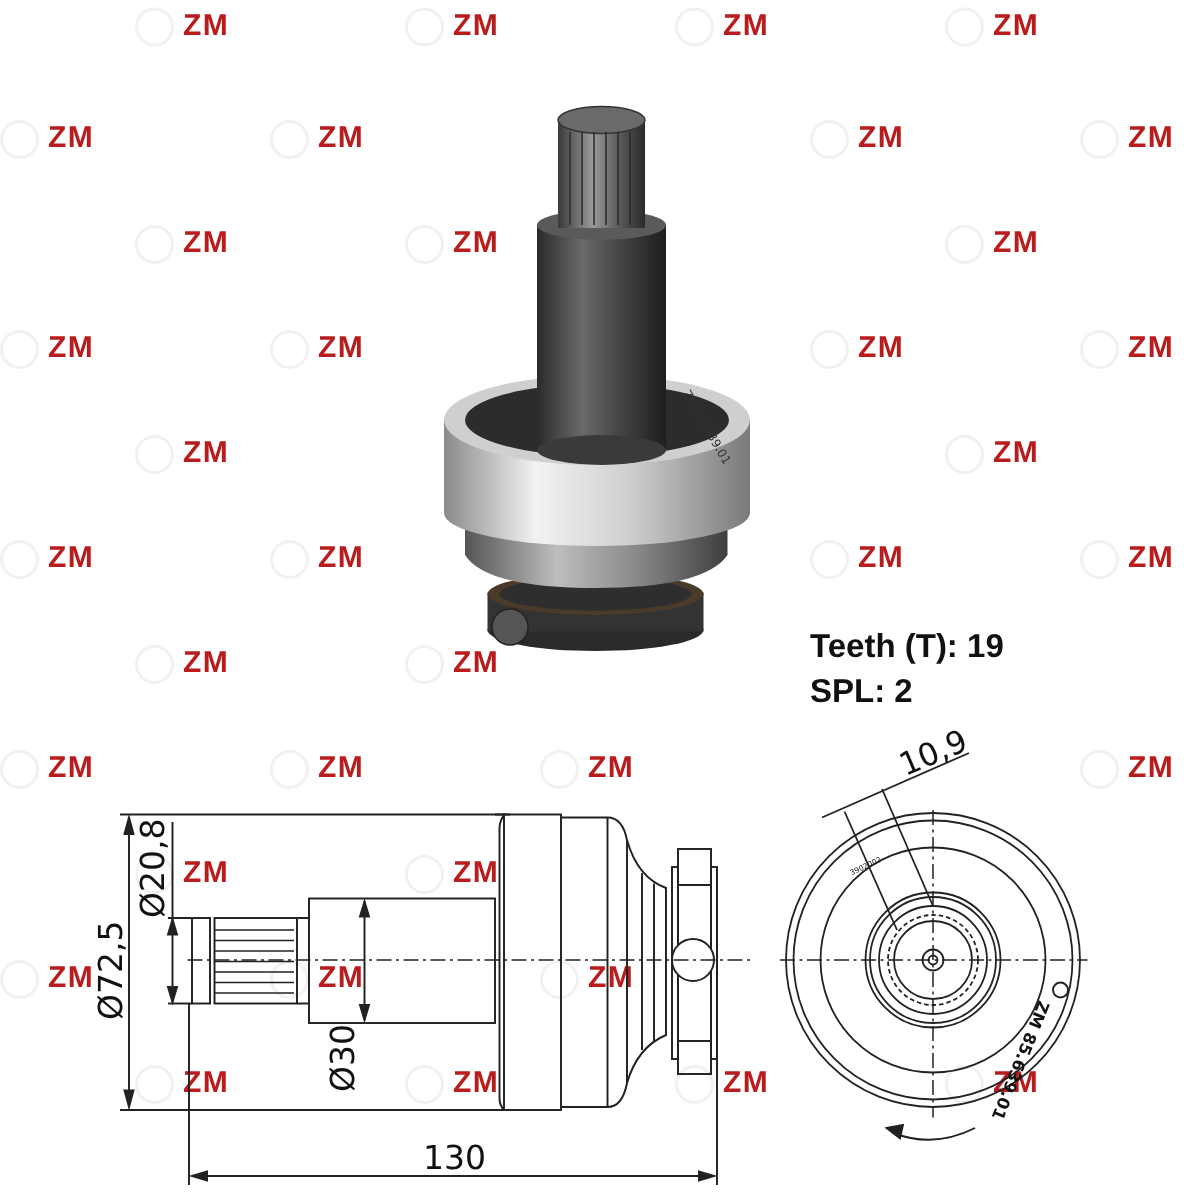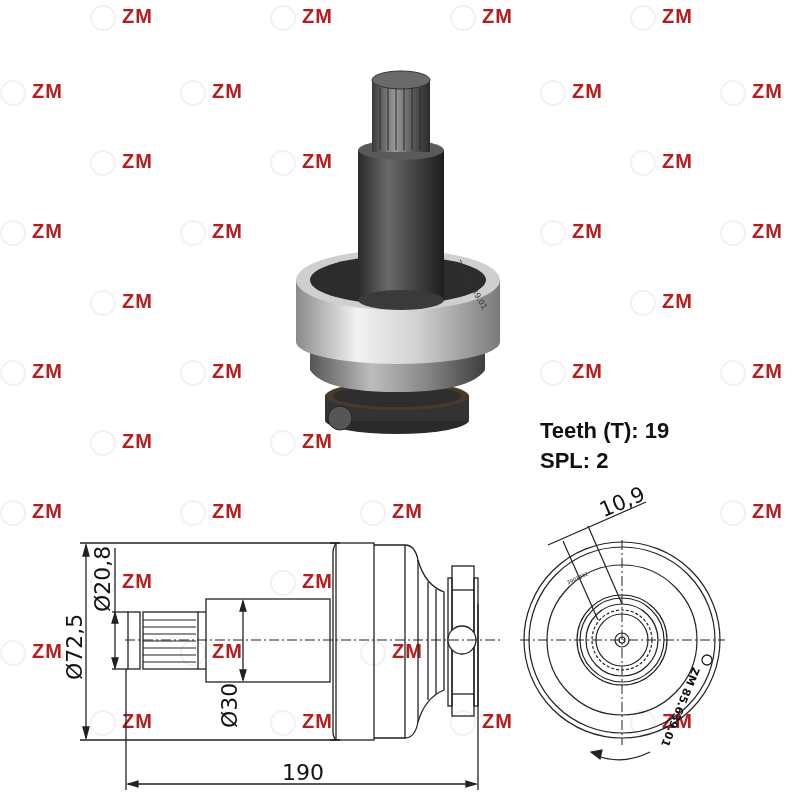--- a/index.html
+++ b/index.html
@@ -180,21 +180,21 @@
     <line x1="125" y1="640" x2="500" y2="640" stroke-dasharray="10 3 2 3" stroke-width="1"></line>
 
     <line x1="128" y1="784" x2="476" y2="784"></line>
     <polygon points="128,784 138,781 138,787" fill="#222"></polygon>
     <polygon points="476,784 466,781 466,787" fill="#222"></polygon>
   </svg>
 
   <div class="dim rot" style="left:62px;top:680px;font-size:22px;">Ø72,5</div>
   <div class="dim rot" style="left:90px;top:612px;font-size:22px;">Ø20,8</div>
   <div class="dim rot" style="left:217px;top:728px;font-size:22px;">Ø30</div>
-  <div class="dim" style="left:282px;top:760px;font-size:22px;">190</div>
+  <div class="dim" style="left:282px;top:760px;font-size:22px;">130</div>
 
   <svg style="position:absolute;left:0;top:0" width="800" height="800" viewBox="0 0 800 800" fill="none" stroke="#222" stroke-width="1.2">
     <circle cx="622" cy="640" r="98"></circle>
     <circle cx="622" cy="640" r="93"></circle>
     <circle cx="622" cy="640" r="75"></circle>
     <circle cx="622" cy="640" r="45"></circle>
     <circle cx="622" cy="640" r="42"></circle>
     <circle cx="622" cy="640" r="36"></circle>
     <circle cx="622" cy="640" r="30" stroke-dasharray="3 2"></circle>
     <circle cx="622" cy="640" r="26"></circle>

